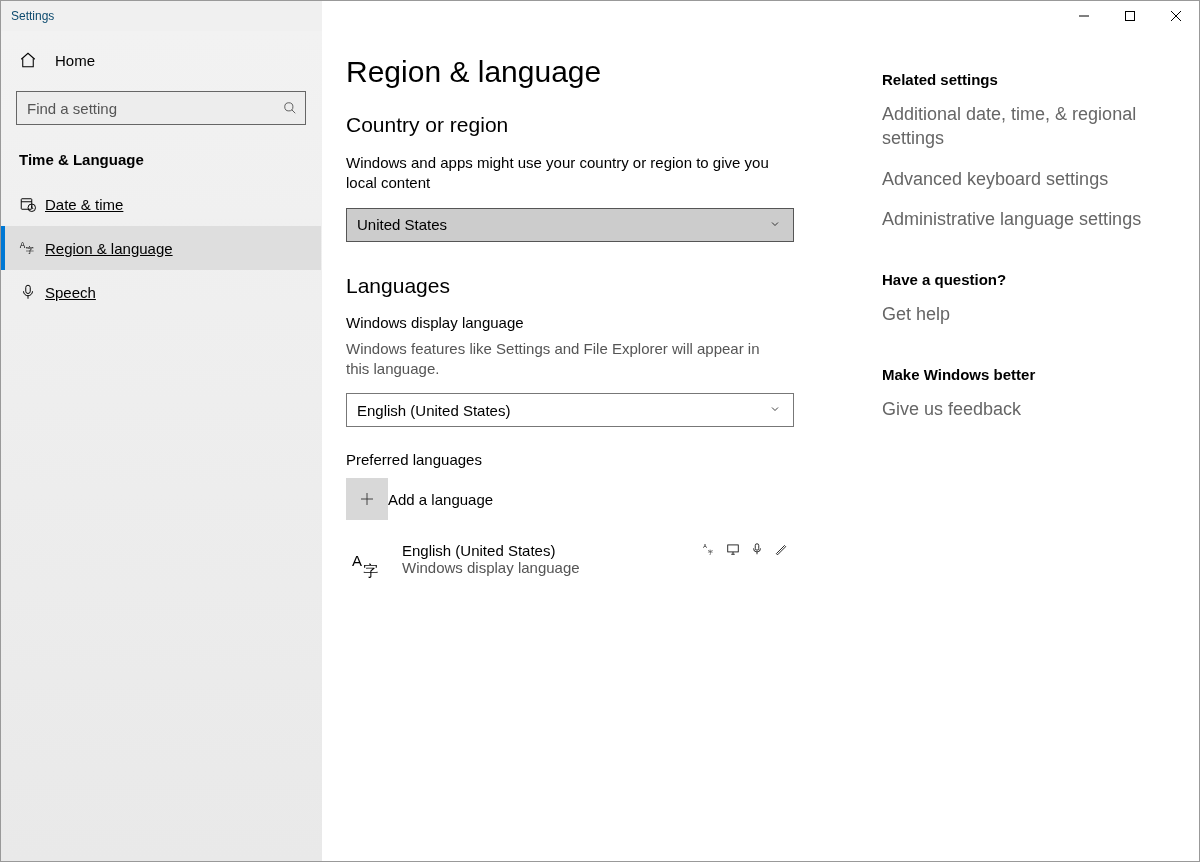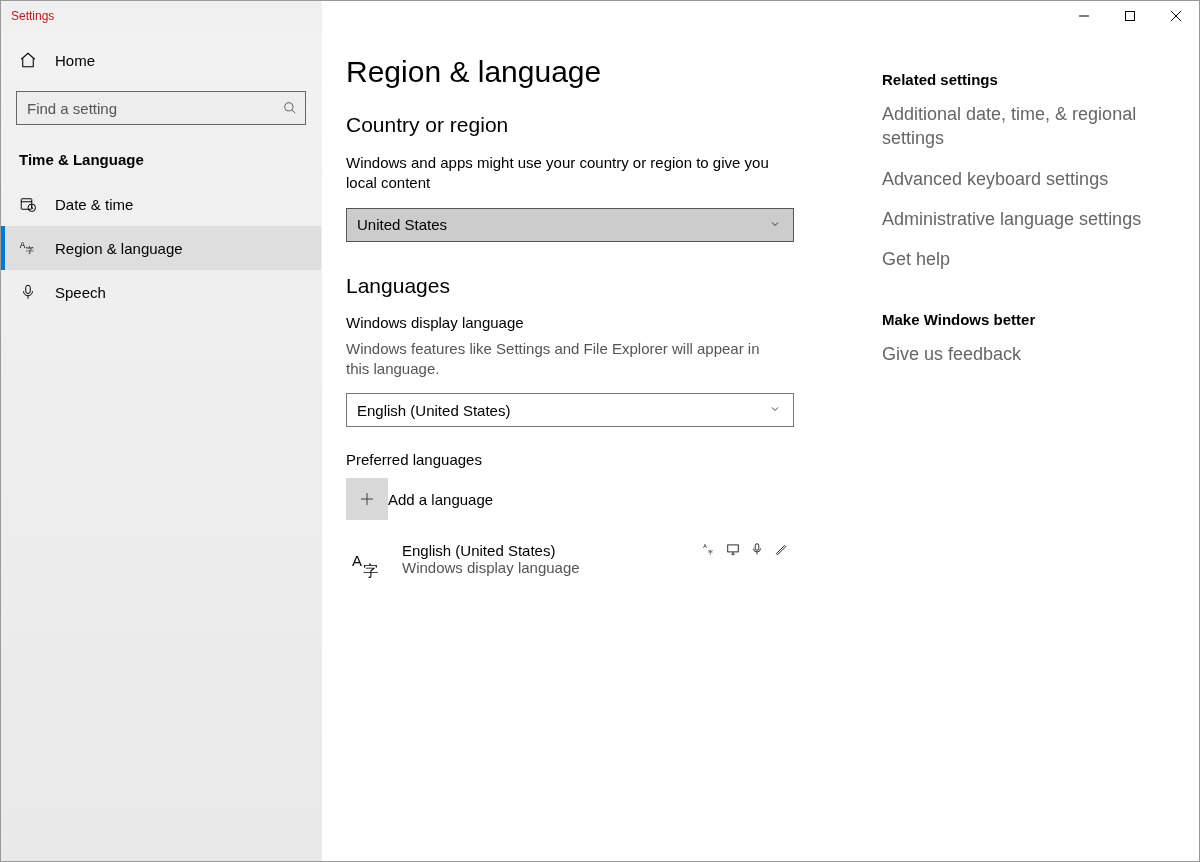--- a/index.html
+++ b/index.html
@@ -13,21 +13,21 @@
   overflow: hidden;
   position: relative;
 }
 .window { display: flex; flex-direction: column; height: 100%; border: 1px solid #999; }
 .titlebar {
   height: 30px;
   display: flex;
   align-items: center;
   padding-left: 10px;
   font-size: 12px;
-  color: #b91c1c;
+  color: #0c4a6e;
   background: #fff;
   position: relative;
 }
 .sidebar-titlebar-bg {
   position: absolute; left: 0; top: 0; width: 321px; height: 30px;
   background: #f0f0f0;
 }
 .titlebar .title { position: relative; z-index: 1; }
 .titlebar-controls {
   margin-left: auto; display: flex; height: 100%;
@@ -58,23 +58,24 @@
 .searchbox input {
   flex: 1; border: none; background: transparent; outline: none;
   font-size: 15px; padding: 0 10px; color: #333;
 }
 .searchbox input::placeholder { color: #555; }
 .searchbox .search-icon { width: 30px; display:flex; align-items:center; justify-content:center; }
 .category-header {
   font-weight: 600; font-size: 15px; padding: 8px 0 14px 18px;
 }
 .nav-item {
-  display: flex; align-items: center; gap: 18px;
+  display: flex; align-items: center; gap: 8px;
   padding: 13px 0 13px 18px; cursor: default;
   position: relative;
+  text-decoration: underline;
 }
 .nav-item.selected {
   background: #dedede;
 }
 .nav-item.selected::before {
   content: ""; position: absolute; left: 0; top: 0; bottom: 0; width: 4px; background: #0078d4;
 }
 .nav-item .icon { width: 18px; height: 18px; display:flex; align-items:center; justify-content:center; }
 .nav-item .label { font-size: 15px; }
 .main {
@@ -292,20 +293,21 @@
           </div>
         </div>
       </div>
 
       <div class="right-rail">
         <div class="rail-heading">Related settings</div>
         <a class="rail-link">Additional date, time, &amp; regional settings</a>
         <a class="rail-link">Advanced keyboard settings</a>
         <a class="rail-link">Administrative language settings</a>
 
+        <div class="rail-heading">Have a question?</div>
         <a class="rail-link">Get help</a>
 
         <div class="rail-heading">Make Windows better</div>
         <a class="rail-link">Give us feedback</a>
       </div>
     </div>
   </div>
 </div>
 
 </body></html>

